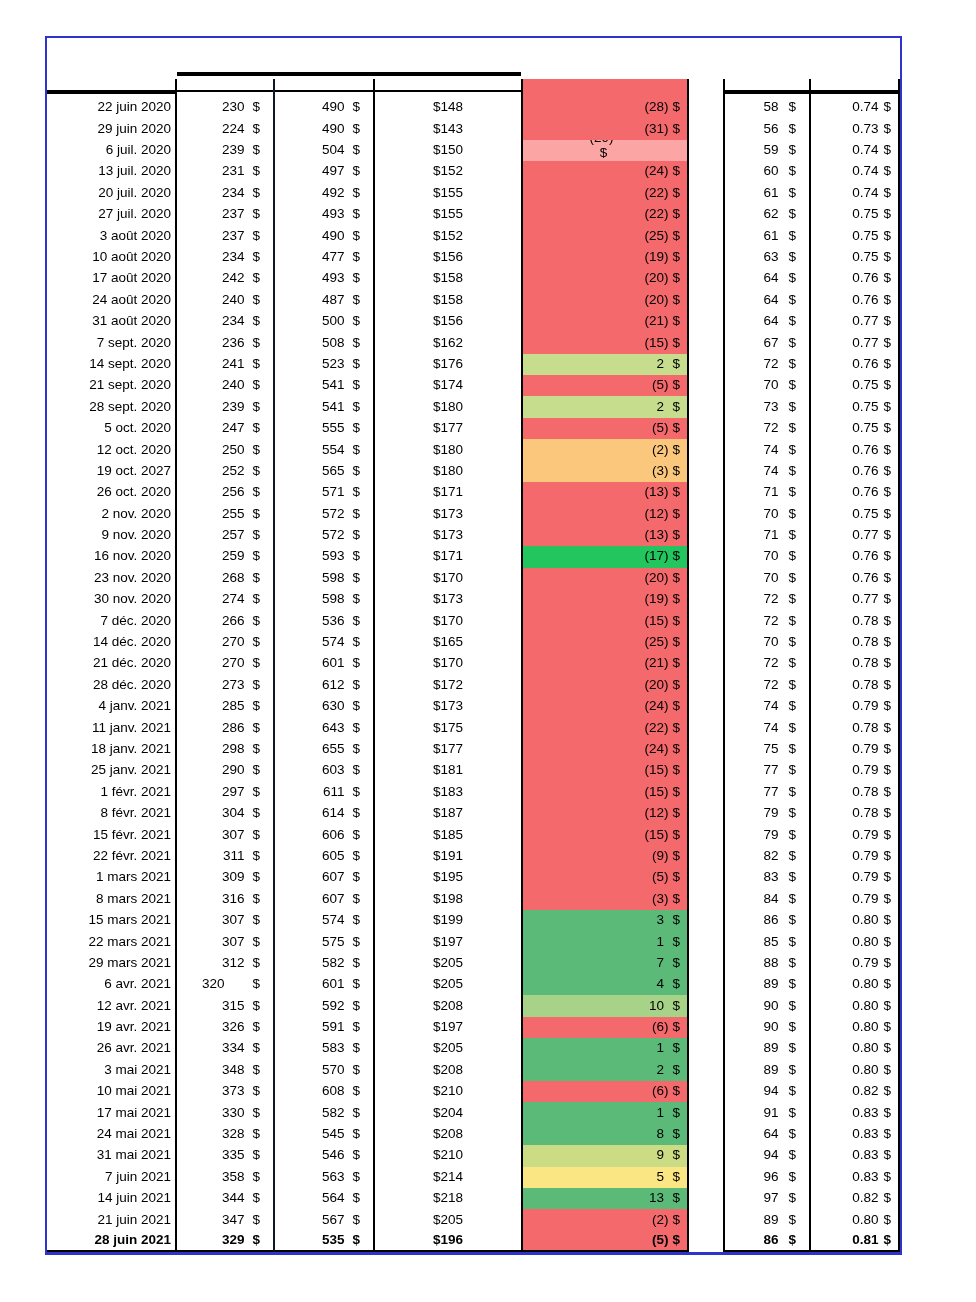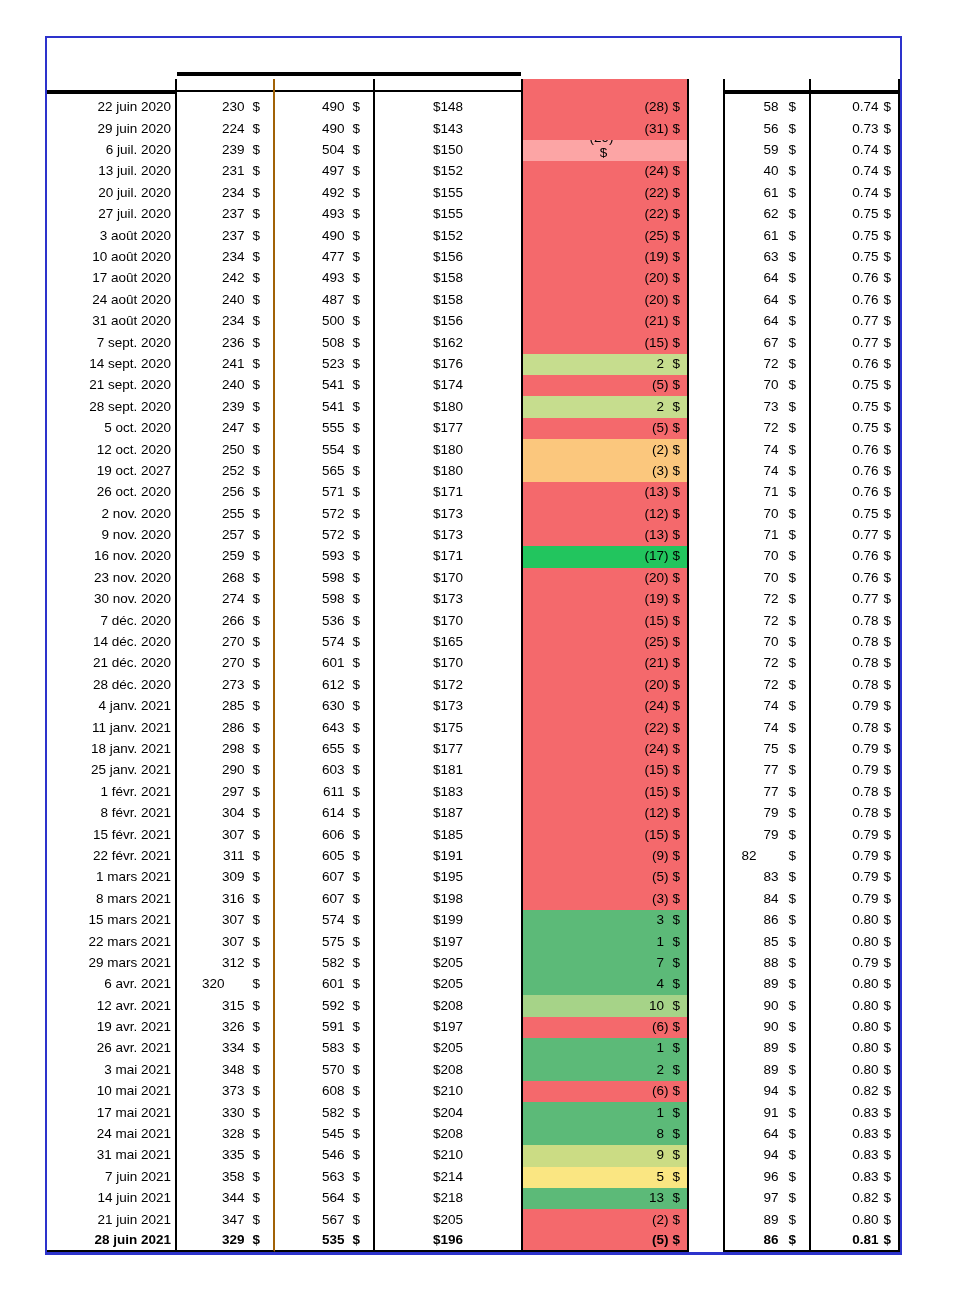--- a/index.html
+++ b/index.html
@@ -27,21 +27,21 @@
   .hdr-group{grid-column:2/5;grid-row:1;}
   .hdr-marge{grid-column:5;grid-row:1/3;flex-direction:column;justify-content:center;}
   .hdr-date{grid-column:1;grid-row:2;border-left:none;}
   .hdr-mais{grid-column:2;grid-row:2;border-top:none;}
   .hdr-soya{grid-column:3;grid-row:2;border-top:none;border-left:none;}
   .hdr-pool{grid-column:4;grid-row:2;border-top:none;border-left:none;border-right:none;}
   .hdr-hog{grid-column:7;grid-row:2;}
   .hdr-cad{grid-column:8;grid-row:2;border-left:none;}
   
   .d1{border-right:2px solid #000;justify-content:flex-end;padding-right:4px;}
-  .d2{border-right:2px solid #a16207;}
+  .d2{border-right:2px solid #0f172a;}
   .d3{border-right:2px solid #000;}
   .d5{border-left:2px solid #000;border-right:2px solid #000;}
   .d7{border-left:2px solid #000;border-right:2px solid #000;}
   .d8{border-right:2px solid #000;}
   .last{border-bottom:2px solid #000;}
   .bold{font-weight:bold;}
   
   .c-num{justify-content:flex-end;padding-right:13px;}
   .c-pool{justify-content:center;}
   .c-marge{justify-content:flex-end;padding-right:7px;}
@@ -146,21 +146,21 @@
       <div class="cell d3 c-num" style="grid-area: 7 / 3;">
         <span class="v">497</span>
         <span class="cur">$</span>
       </div>
       <div class="cell d4 c-pool" style="grid-area: 7 / 4;">$152</div>
       <div class="cell d5 c-marge" style="grid-area: 7 / 5; background: rgb(244, 105, 108);">
         <span class="v">(24)</span>
         <span class="cur">$</span>
       </div>
       <div class="cell d7 c-hog" style="grid-area: 7 / 7;">
-        <span class="v">40</span>
+        <span class="v">60</span>
         <span class="cur">$</span>
       </div>
       <div class="cell d8 c-cad" style="grid-area: 7 / 8;">
         <span class="v">0.74</span>
         <span class="cur">$</span>
       </div>
       <div class="cell d1 c-date" style="grid-area: 8 / 1;">20 juil. 2020</div>
       <div class="cell d2 c-num" style="grid-area: 8 / 2;">
         <span class="v">234</span>
         <span class="cur">$</span>
@@ -851,21 +851,21 @@
       </div>
       <div class="cell d3 c-num" style="grid-area: 39 / 3;">
         <span class="v">605</span>
         <span class="cur">$</span>
       </div>
       <div class="cell d4 c-pool" style="grid-area: 39 / 4;">$191</div>
       <div class="cell d5 c-marge" style="grid-area: 39 / 5; background: rgb(244, 105, 108);">
         <span class="v">(9)</span>
         <span class="cur">$</span>
       </div>
-      <div class="cell d7 c-hog" style="grid-area: 39 / 7; gap: 22px;">
+      <div class="cell d7 c-hog" style="grid-area: 39 / 7;">
         <span class="v">82</span>
         <span class="cur">$</span>
       </div>
       <div class="cell d8 c-cad" style="grid-area: 39 / 8;">
         <span class="v">0.79</span>
         <span class="cur">$</span>
       </div>
       <div class="cell d1 c-date" style="grid-area: 40 / 1;">1 mars 2021</div>
       <div class="cell d2 c-num" style="grid-area: 40 / 2;">
         <span class="v">309</span>

